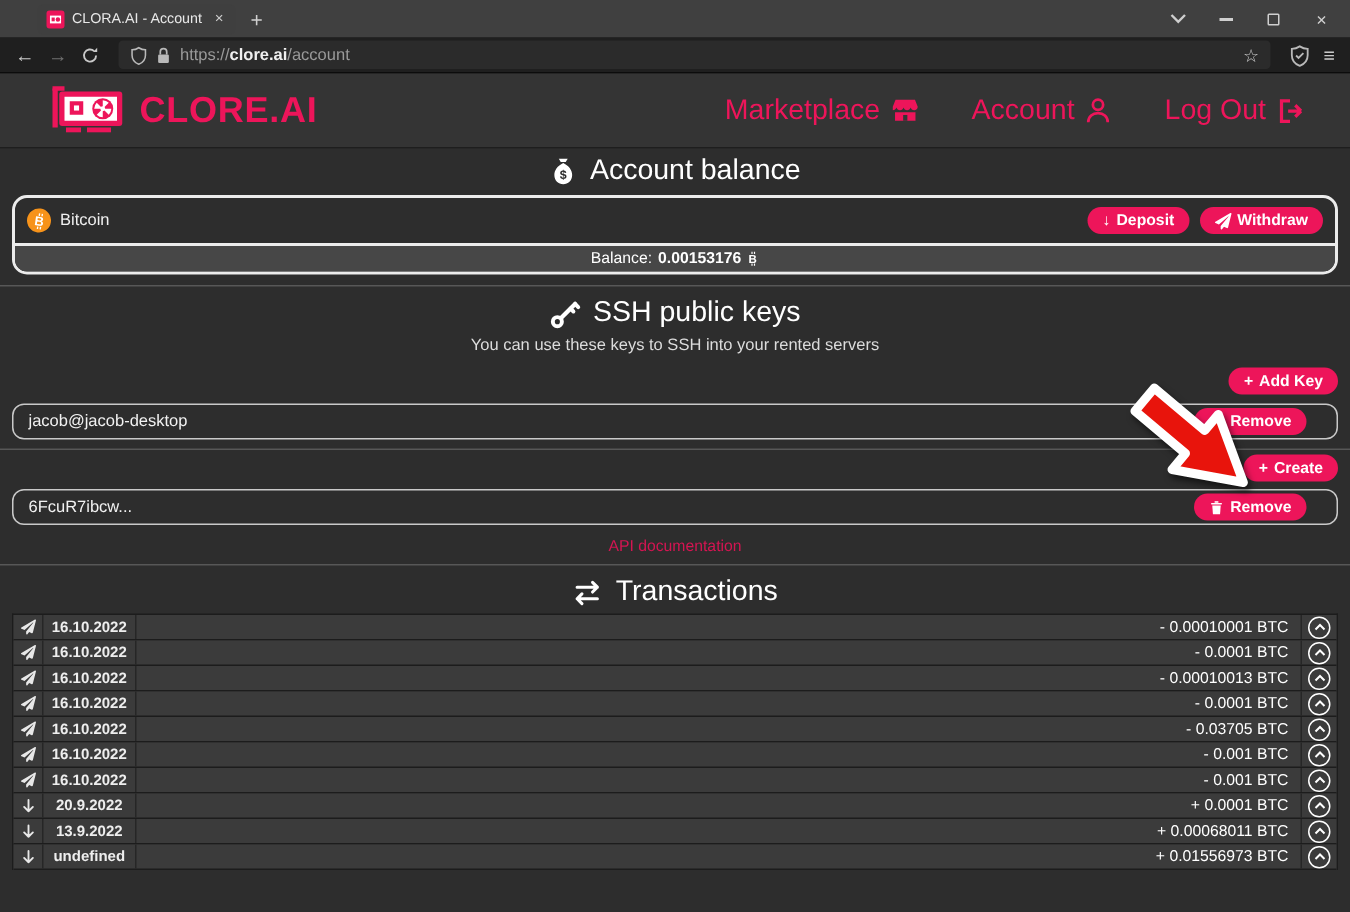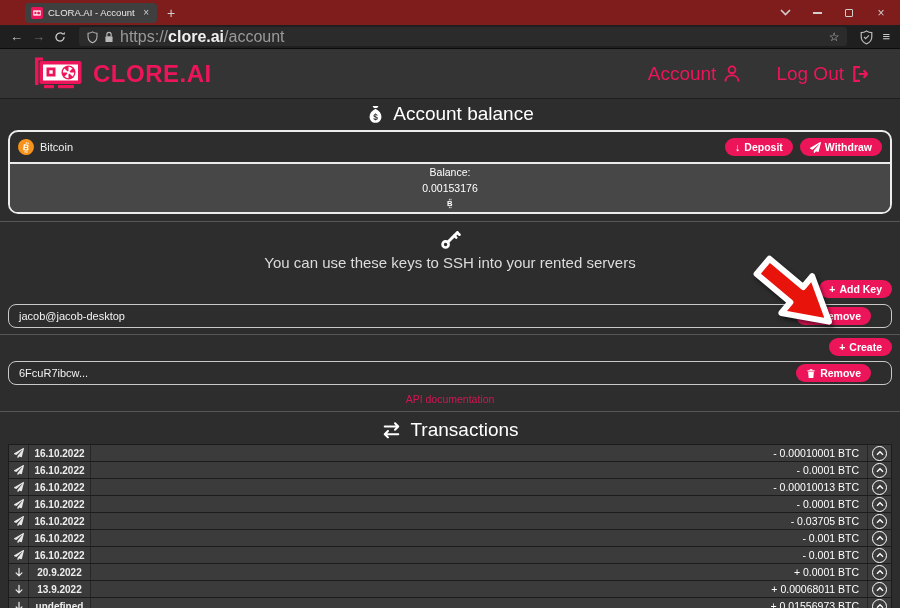--- a/index.html
+++ b/index.html
@@ -1,40 +1,40 @@
 <!DOCTYPE html>
 <html><head>
 <meta charset="utf-8">
 <style>
   * { margin:0; padding:0; box-sizing:border-box; }
   html,body { width:900px; height:608px; overflow:hidden; background:#1b1b1b;
               font-family:"Liberation Sans", sans-serif; }
   svg { display:block; overflow:visible; }
 
   
-  .tabstrip { height:25px; background:#7f1d1d; display:flex; align-items:center; }
+  .tabstrip { height:25px; background:#404040; display:flex; align-items:center; }
   .tab { margin-left:25px; width:132px; height:20px; background:#3f3f3f; border-radius:4px;
          display:flex; align-items:center; gap:5px; padding:0 6px; color:#e8e8e8; font-size:9.5px; }
   .tab-title { flex:1; white-space:nowrap; overflow:hidden; }
   .tab-close { color:#cfcfcf; font-size:10px; padding:0 2px; cursor:default; }
   .newtab-btn { color:#cfcfcf; font-size:14px; margin-left:10px; }
   .tabstrip-right { margin-left:auto; display:flex; align-items:center; }
   .tablist-btn { margin-right:48px; }
   .win-btn { width:26px; height:18px; display:flex; align-items:center; justify-content:center; margin-right:6px; }
   .win-min-bar { width:9px; height:2px; background:#cfcfcf; }
   .win-max-box { width:8px; height:8px; border:1.5px solid #cfcfcf; border-radius:1px; }
   .win-close-x { color:#cfcfcf; font-size:12px; }
 
   .urlbar { height:24px; background:#1f1f1f; display:flex; align-items:center; padding:0 10px; gap:9px;
             border-bottom:1px solid #0c0c0c; }
   .nav-arrow { color:#c9c9c9; font-size:13px; line-height:1; }
   .nav-arrow.dim { color:#6f6f6f; }
   .url-field { flex:1; height:19px; background:#2b2b2b; border-radius:3px; display:flex; align-items:center;
                gap:6px; padding:0 8px; margin:0 4px; }
-  .url-text { font-size:16px; color:#9a9a9a;text-align:center; }
+  .url-text { font-size:11px; color:#9a9a9a;text-align:center; }
   .url-text b { color:#f0f0f0; font-weight:bold; }
   .url-star { margin-left:auto; color:#c9c9c9; font-size:12px; }
   .toolbar-glyph { color:#c9c9c9; font-size:13px; }
 
   
   .page { position:relative; height:559px; background:#2d2d2d; overflow:hidden; }
 
   .site-header { height:50px; background:#343434; border-bottom:1px solid #1e1e1e;
                  display:flex; align-items:center; justify-content:space-between; padding:0 30px 0 34px; }
   .brand { display:flex; align-items:center; gap:7px; color:#ed155a; }
@@ -48,26 +48,26 @@
   .balance-card { margin:2px 8px 7px; border:2px solid #ececec; border-radius:10px; overflow:hidden; background:#2d2d2d; }
   .balance-top { display:flex; align-items:center; padding:6px 8px; }
   .asset { display:flex; align-items:center; gap:6px; color:#f0f0f0; font-size:11px; }
   .btc-badge { width:16px; height:16px; border-radius:50%; background:#f7931a; display:flex; align-items:center;
                justify-content:center; transform:rotate(8deg); }
   .balance-actions { margin-left:auto; display:flex; gap:7px; }
   .pill-btn { background:#ed155a; color:#fff; border:0; border-radius:11px; font-size:10.5px; font-weight:bold;
               padding:3px 10px; display:inline-flex; align-items:center; gap:4px; cursor:pointer;
               font-family:"Liberation Sans", sans-serif; }
   .balance-strip { background:#474747; border-top:2px solid #ececec; text-align:center; padding:2px 0 3px;
-                   font-size:10.5px; color:#fff; display:flex; justify-content:center; align-items:center; gap:4px;flex-direction:column; }
-  .balance-strip b { font-weight:normal; }
+                   font-size:10.5px; color:#fff; display:flex; justify-content:center; align-items:center; gap:4px; }
+  .balance-strip b { font-weight:bold; }
 
   .sep { border:0; border-top:1px solid #575757; margin:3px 0; }
 
-  .subtitle { text-align:center; color:#dcdcdc; font-size:15px; padding:1px 0 6px; }
+  .subtitle { text-align:center; color:#dcdcdc; font-size:11px; padding:1px 0 6px; }
   .right-row { display:flex; justify-content:flex-end; padding:0 8px; margin:3px 0 6px; }
   .key-row { margin:5px 8px 6px; border:1px solid #c9c9c9; border-radius:8px; background:#2d2d2d;
              display:flex; align-items:center; padding:2px 20px 2px 10px; min-height:22px;
              color:#f2f2f2; font-size:11px; }
   .key-row .pill-btn { margin-left:auto; border-radius:9px; }
 
   .create-row { position:relative; display:flex; justify-content:flex-end; padding:0 8px; margin:1px 0 5px; }
   .api-doc { text-align:center; font-size:10.5px; color:#d41552; padding:2px 0 3px; cursor:pointer; }
 
   .arrow-annotation { position:absolute; left:746px; top:213px; width:100px; height:64px;
@@ -162,20 +162,28 @@
         <path d="M40.2 16.5a5.7 5.7 0 0 1-1.7 4l-4-4z" fill="#fff"></path>
         <path d="M34.5 22.2a5.7 5.7 0 0 1-4-1.7l4-4z" fill="#fff"></path>
         <path d="M28.8 16.5a5.7 5.7 0 0 1 1.7-4l4 4z" fill="#fff"></path>
         <rect x="10" y="29" width="10" height="3.2" fill="#ed155a"></rect>
         <rect x="24" y="29" width="16" height="3.2" fill="#ed155a"></rect>
       </svg>
       <span class="brand-text">CLORE.AI</span>
     </div>
     <nav class="main-nav">
       <span class="nav-item">
+        <span>Marketplace</span>
+        <svg width="21" height="21" viewBox="0 0 24 24" fill="currentColor">
+          <path d="M2.5 9.3 4.6 4h14.8l2.1 5.3c0 1.5-1.2 2.7-2.7 2.7-1.3 0-2.4-.9-2.7-2.1-.3 1.2-1.4 2.1-2.7 2.1-1.3 0-2.4-.9-2.7-2.1-.3 1.2-1.4 2.1-2.7 2.1-1.3 0-2.4-.9-2.7-2.1C4.9 11.1 3.8 12 2.5 12z"></path>
+          <path d="M4.2 13.6h15.6V20H4.2z"></path>
+          <rect x="10.4" y="15.6" width="3.2" height="4.4" fill="#343434"></rect>
+        </svg>
+      </span>
+      <span class="nav-item">
         <span>Account</span>
         <svg width="20" height="21" viewBox="0 0 24 24" fill="none" stroke="currentColor" stroke-width="2.2">
           <circle cx="12" cy="7.6" r="4.1"></circle>
           <path d="M4.2 21.5c0-4.6 3.6-7.2 7.8-7.2s7.8 2.6 7.8 7.2"></path>
         </svg>
       </span>
       <span class="nav-item">
         <span>Log Out</span>
         <svg width="20" height="20" viewBox="0 0 24 24" fill="none" stroke="currentColor" stroke-width="2.6">
           <path d="M12 3.8H5.2v16.4H12"></path>
@@ -239,20 +247,21 @@
   <hr class="sep">
 
   <div class="section-heading">
     <svg width="21" height="21" viewBox="0 0 32 32">
       <g stroke="#fff" fill="none" stroke-linecap="round">
         <circle cx="8.5" cy="23.5" r="4.6" stroke-width="4"></circle>
         <path d="M12.5 19.5 26.5 5.5" stroke-width="4.4"></path>
         <path d="M26.5 5.5l3.2 3.2M21.8 10.2l3 3" stroke-width="4"></path>
       </g>
     </svg>
+    <span>SSH public keys</span>
   </div>
   <div class="subtitle">You can use these keys to SSH into your rented servers</div>
 
   <div class="right-row">
     <button class="pill-btn">
       <span>+</span>
       <span>Add Key</span>
     </button>
   </div>
 

